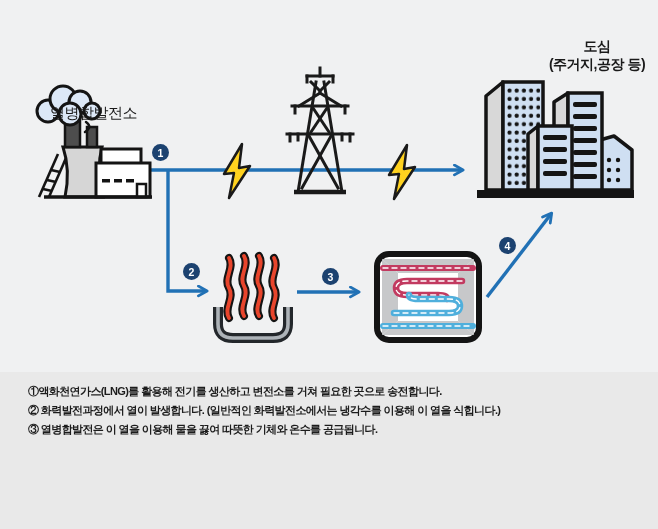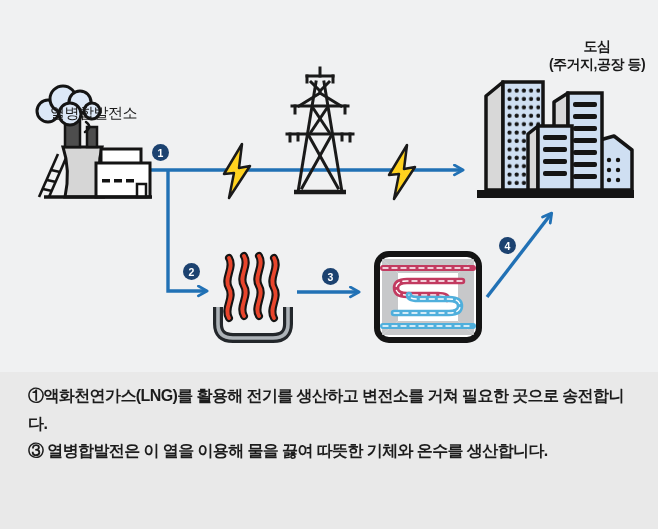--- a/index.html
+++ b/index.html
@@ -17,21 +17,21 @@
   .badge { width: 17px; height: 17px; border-radius: 50%; background: #1c4270;
            color: #ffffff; font-size: 10.5px; font-weight: 700;
            display: flex; align-items: center; justify-content: center; }
   .badge1 { left: 152px; top: 144px; }
   .badge2 { left: 183px; top: 263px; }
   .badge3 { left: 322px; top: 268px; }
   .badge4 { left: 499px; top: 237px; }
 
   .legend { left: 0; top: 372px; width: 658px; height: 157px; background: #e9e9e9;
             padding: 10px 20px 0 28px; }
-  .legend p { font-size: 16px; font-weight: 600; color: #1c1c1c; line-height: 1.72;
+  .legend p { font-size: 11px; font-weight: 600; color: #1c1c1c; line-height: 1.72;
               letter-spacing: -0.6px; max-width: 618px; }
 </style>
 </head>
 <body>
 
 <div id="stage">
 
   <svg class="abs" style="left:0;top:0" width="658" height="370" viewBox="0 0 658 370">
     <defs>
       <marker id="ah" viewBox="0 0 12 12" refX="9" refY="6" markerWidth="13" markerHeight="13" markerUnits="userSpaceOnUse" orient="auto">
@@ -212,16 +212,17 @@
     <div>(주거지,공장 등)</div>
   </div>
 
   <div class="abs badge badge1">1</div>
   <div class="abs badge badge2">2</div>
   <div class="abs badge badge3">3</div>
   <div class="abs badge badge4">4</div>
 
   <div class="abs legend">
     <p>①액화천연가스(LNG)를 활용해 전기를 생산하고 변전소를 거쳐 필요한 곳으로 송전합니다.</p>
-    <p>③ 열병합발전은 이 열을 이용해 물을 끓여 따뜻한 기체와 온수를 생산합니다.</p>
+    <p>② 화력발전과정에서 열이 발생합니다. (일반적인 화력발전소에서는 냉각수를 이용해 이 열을 식힙니다.)</p>
+    <p>③ 열병합발전은 이 열을 이용해 물을 끓여 따뜻한 기체와 온수를 공급됩니다.</p>
   </div>
 
 </div>
 
 </body></html>

